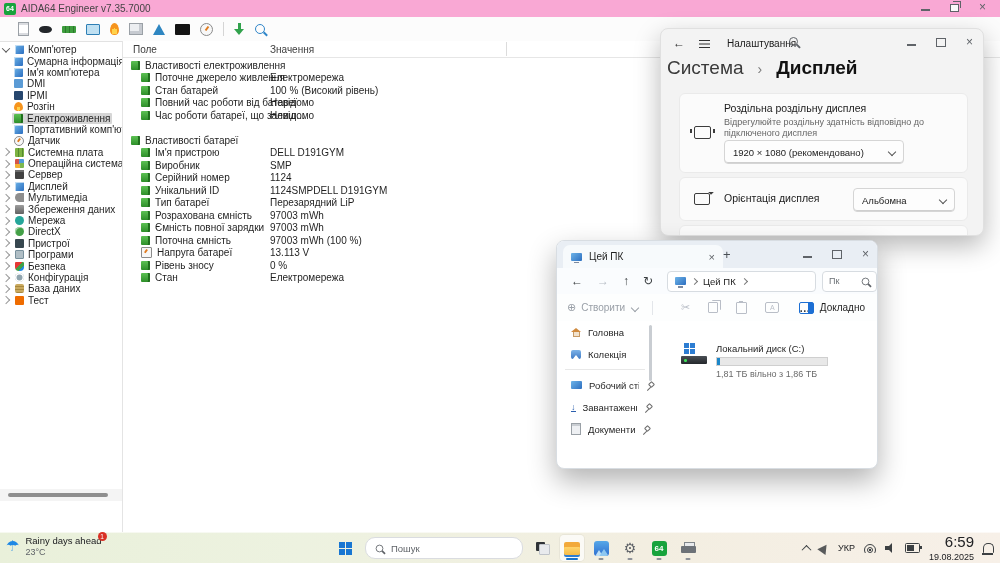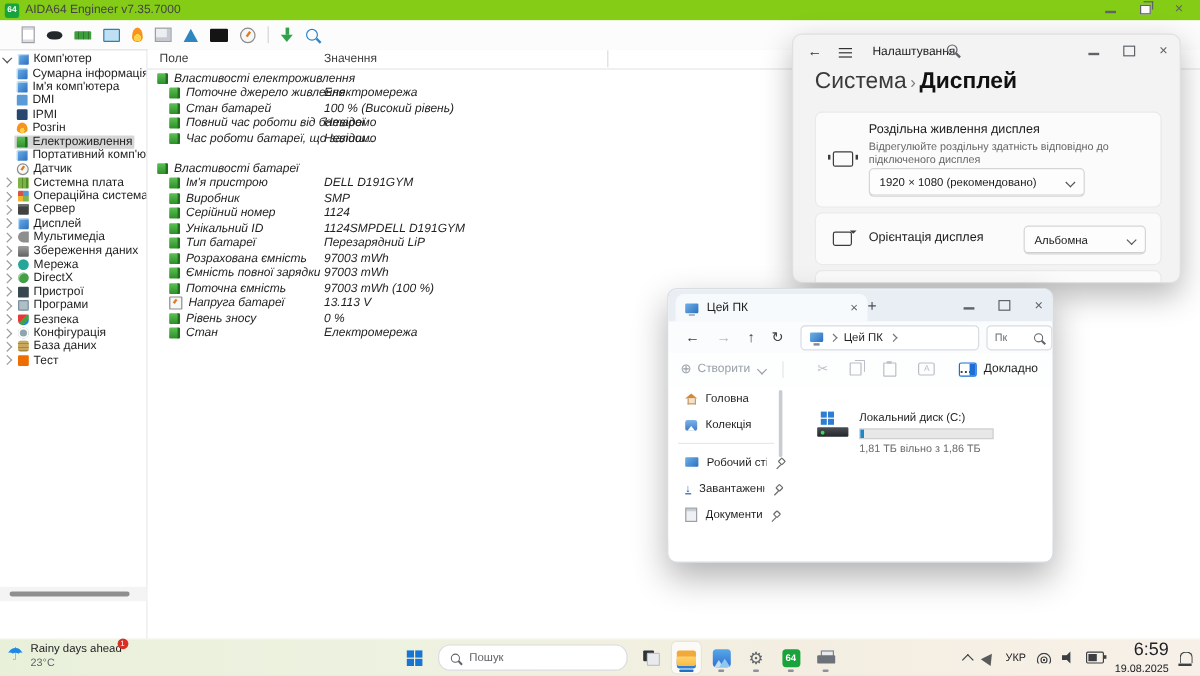--- a/index.html
+++ b/index.html
@@ -3,21 +3,21 @@
 <meta charset="utf-8">
 <style>
   html,body{margin:0;padding:0;}
   body{width:1000px;height:563px;overflow:hidden;background:#cfe3c4;
        font-family:"Liberation Sans","DejaVu Sans",sans-serif;
        -webkit-font-smoothing:antialiased;}
   .abs{position:absolute;}
   .desktop{position:relative;width:1000px;height:563px;overflow:hidden;}
   
   .aida{position:absolute;left:0;top:0;right:0;bottom:30px;background:#fff;}
-  .aida-titlebar{position:absolute;left:0;top:0;right:0;height:17px;background:#84cc16;}
+  .aida-titlebar{position:absolute;left:0;top:0;right:0;height:17px;background:#f9a8d4;}
   .aida-logo{position:absolute;left:4px;top:3px;width:12px;height:12px;background:#18a33c;
              border-radius:2px;color:#fff;font-size:7px;font-weight:bold;text-align:center;line-height:12px;}
   .aida-title{position:absolute;left:21px;top:3px;font-size:10px;color:#444;}
   .wcg{position:absolute;top:2px;display:flex;gap:20px;color:#5f6368;align-items:center;}
   .wc-min{width:9px;height:1.4px;background:#5f6368;margin-top:6px;}
   .wc-max{width:8px;height:7px;border:1.2px solid #5f6368;}
   .wc-restore{position:relative;width:7px;height:6px;border:1.2px solid #5f6368;margin-top:2px;background:#fafafa;}
   .wc-restore::after{content:"";position:absolute;left:2px;top:-4px;width:7px;height:6px;border:1.2px solid #5f6368;border-bottom:none;border-left:none;}
   .wc-close{font-size:12px;line-height:10px;color:#5f6368;}
   .aida-toolbar{position:absolute;left:0;top:17px;right:0;height:24px;background:#fcfcfc;
@@ -74,37 +74,37 @@
   .test{background:#ef6c00;border-radius:1px;}
   .tree-hscroll{position:absolute;left:0;bottom:32px;width:122px;height:12px;background:#f4f4f4;}
   .tree-hscroll .thumb{position:absolute;left:8px;top:4px;width:100px;height:4px;background:#8f8f8f;border-radius:2px;}
   
   .aida-main{position:absolute;left:123px;top:41px;right:0;bottom:0;background:#fff;}
   .aida-header{position:absolute;left:0;top:0;right:0;height:16px;border-bottom:1px solid #e6e6e6;font-size:10px;color:#3c3c3c;}
   .hfield{position:absolute;left:10px;top:3px;}
   .hvalue{position:absolute;left:147px;top:3px;}
   .hdiv{position:absolute;left:383px;top:1px;width:1px;height:14px;background:#dcdcdc;}
   .aida-rows{position:absolute;left:0;top:18px;right:0;}
-  .arow{height:12.5px;display:flex;align-items:center;position:relative;white-space:nowrap;font-style:italic;}
+  .arow{height:12.5px;display:flex;align-items:center;position:relative;white-space:nowrap;}
   .arow.spacer{height:12.5px;}
   .fico{width:9px;height:9px;flex:0 0 auto;margin-right:5px;position:relative;border-radius:1px;}
   .flabel{font-size:10px;color:#1f1f1f;}
   .fvalue{position:absolute;left:147px;font-size:10px;color:#1f1f1f;}
   
   .settings{position:absolute;left:660px;top:28px;width:322px;height:206px;background:#f3f3f3;
             border-radius:8px;box-shadow:0 10px 26px rgba(0,0,0,.28);overflow:hidden;z-index:5;border:1px solid #e0e0e0;}
   .set-back{position:absolute;left:12px;top:7px;font-size:12px;color:#333;}
   .set-burger{position:absolute;left:38px;top:11px;width:11px;height:1.4px;background:#333;
               box-shadow:0 3.5px 0 #333,0 7px 0 #333;}
   .set-title{position:absolute;left:66px;top:9px;font-size:10px;color:#1b1b1b;}
   .mag{position:relative;display:inline-block;width:7px;height:7px;border:1.4px solid #5f6368;border-radius:50%;}
   .mag::after{content:"";position:absolute;right:-3.5px;bottom:-1.5px;width:4.5px;height:1.5px;background:#5f6368;transform:rotate(45deg);}
   .set-search{position:absolute;left:128px;top:8px;}
   .set-controls{right:10px;top:8px;}
-  .set-crumb{position:absolute;left:18px;top:28px;display:flex;align-items:baseline;gap:3px;}
+  .set-crumb{position:absolute;left:6px;top:28px;display:flex;align-items:baseline;gap:14px;}
   .crumb-root{font-size:19px;color:#3a3a3a;}
   .crumb-sep{font-size:14px;color:#7a7a7a;}
   .crumb-page{font-size:19px;font-weight:bold;color:#111;}
   .card{position:absolute;left:18px;width:287px;background:#fbfbfb;border:1px solid #eaeaea;border-radius:6px;}
   .card1{top:64px;height:78px;}
   .card2{top:148px;height:42px;}
   .card3{top:196px;height:20px;}
   .res-ico{position:absolute;left:14px;top:32px;width:15px;height:11px;border:1.5px solid #3c3c3c;border-radius:2px;}
   .res-ico::before{content:"";position:absolute;left:-5px;top:2px;width:1.6px;height:4px;background:#3c3c3c;}
   .res-ico::after{content:"";position:absolute;right:-5px;top:2px;width:1.6px;height:4px;background:#3c3c3c;}
@@ -550,21 +550,21 @@
       <span class="wc-max"></span>
       <span class="wc-close">×</span>
     </div>
     <div class="set-crumb">
       <span class="crumb-root">Система</span>
       <span class="crumb-sep">›</span>
       <span class="crumb-page">Дисплей</span>
     </div>
     <div class="card card1">
       <span class="res-ico"></span>
-      <span class="card-title">Роздільна живлення дисплея</span>
+      <span class="card-title">Роздільна роздільну дисплея</span>
       <span class="card-desc">Відрегулюйте роздільну здатність відповідно до підключеного дисплея</span>
       <div class="dropdown dd1">
         <span class="dd-label">1920 × 1080 (рекомендовано)</span>
         <span class="chev"></span>
       </div>
     </div>
     <div class="card card2">
       <span class="orient-ico"></span>
       <span class="card2-label">Орієнтація дисплея</span>
       <div class="dropdown dd2">

